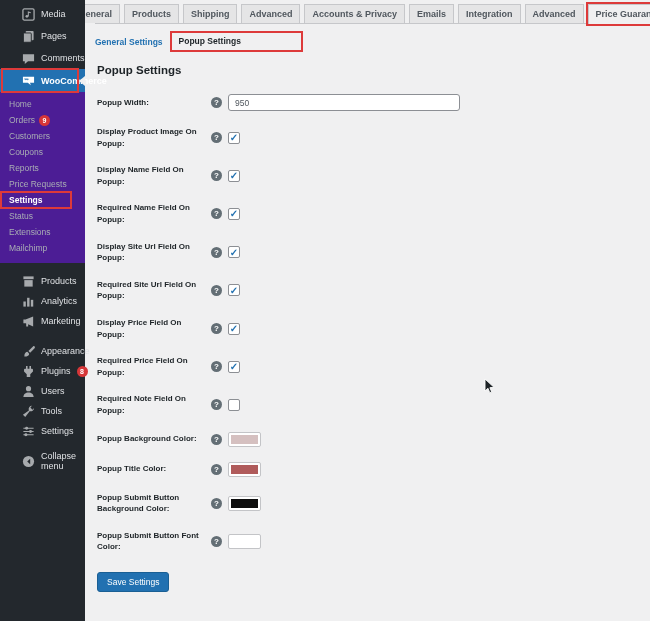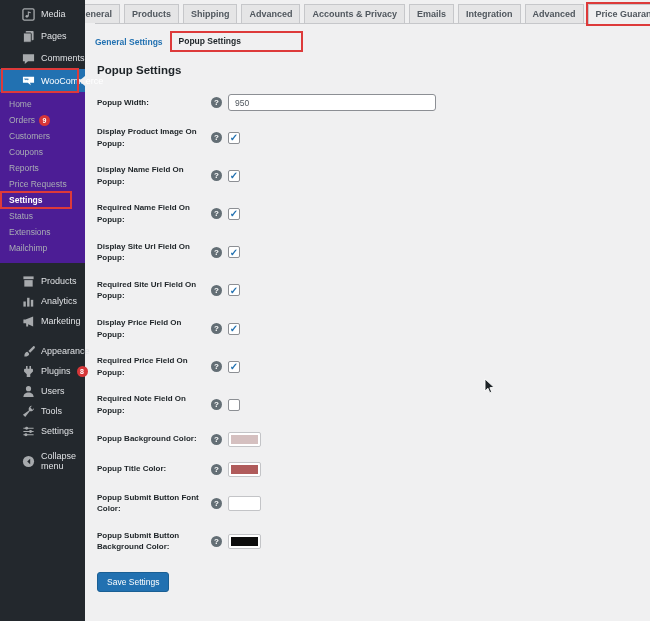--- a/index.html
+++ b/index.html
@@ -5,21 +5,21 @@
   * { margin:0; padding:0; box-sizing:border-box; }
   html,body { width:650px; height:621px; overflow:hidden; }
   body { position:relative; background:#f0f0f1; font-family:"Liberation Sans", sans-serif; }
 
   
   .sidebar { position:absolute; left:0; top:0; bottom:0; width:85px; background:#23282d; padding-top:3px; }
   .mi { height:22px; display:flex; align-items:center; gap:6px; padding-left:22px;
         color:#dfe1e4; font-size:9px; position:relative; cursor:pointer; }
   .ic { width:13px; height:13px; color:#a7aaad; display:flex; align-items:center; flex:none; }
   .ic svg { width:13px; height:13px; }
-  .mi.woo { height:23px; color:#fff; }
+  .mi.woo { height:23px; color:#fff;font-weight:bold; }
   .mi.woo .ic { color:#fff; }
   .cur-arrow { position:absolute; right:0; top:50%; transform:translateY(-50%); width:0; height:0;
         border-top:5px solid transparent; border-bottom:5px solid transparent; border-right:6px solid #f0f0f1; }
   .redbox { position:absolute; left:1px; right:6px; top:-1px; bottom:-1px; border:2px solid #dd3a3a; pointer-events:none; }
   .submenu { background:#4c1d95; padding:4px 0 7px; }
   .smi { position:relative; height:16px; display:flex; align-items:center; gap:4px; padding-left:9px;
          font-size:8.5px; color:#a9aeb4; cursor:pointer; }
   .smi.current { color:#fff; font-weight:bold; }
   .smi .redbox { left:0; right:13px; top:-1px; bottom:-1px; }
   .badge { min-width:11px; height:11px; border-radius:6px; background:#d63638; color:#fff;
@@ -38,21 +38,21 @@
   .sublink { color:#2271b1; font-weight:bold; cursor:pointer; }
   .subtab-annotation { display:inline-block; border:2px solid #dd3a3a; padding:3px 60px 4px 7px; margin-left:7px; }
   .subcurrent { font-weight:bold; color:#1d2327; cursor:pointer; }
   h1.pgtitle { font-size:11.5px; font-weight:bold; color:#1d2327; margin:12px 0 18px 2px; }
 
   .row { display:flex; align-items:center; margin:0 0 15px 2px; }
   .lbl { width:114px; font-size:8px; font-weight:bold; color:#1d2327; line-height:1.45; flex:none; }
   .help { flex:none; width:11px; height:11px; border-radius:50%; background:#636e75; color:#fff;
           font-size:8px; line-height:11px; text-align:center; margin-right:6px; font-weight:bold; }
   .help::before { content:"?"; }
-  .txt { width:208px; height:17px; border:1px solid #8c8f94; border-radius:3px; background:#fff;
+  .txt { width:232px; height:17px; border:1px solid #8c8f94; border-radius:3px; background:#fff;
          font-size:8.5px; color:#50575e; padding:0 6px; font-family:"Liberation Sans", sans-serif; }
   .cb { width:12px; height:12px; border:1px solid #8c8f94; border-radius:2px; background:#fff;
         display:flex; align-items:center; justify-content:center; font-size:10px; color:#2271b1;
         font-weight:bold; cursor:pointer; }
   .cb.checked::before { content:"✓"; }
   .swatch { display:inline-block; border:1px solid #c3c4c7; border-radius:2px; background:#fff; padding:2px; cursor:pointer; }
   .swin { display:block; width:27px; height:9px; }
   .btn { display:inline-block; margin:4px 0 0 2px; background:#2271b1; border:1px solid #1a5f94; border-radius:3px;
          color:#fff; font-size:8.5px; padding:4px 9px; cursor:pointer; font-family:"Liberation Sans", sans-serif; }
   .cursor { position:absolute; left:484px; top:378px; pointer-events:none; }
@@ -312,34 +312,34 @@
 
     <div class="row">
       <span class="lbl">Popup Title Color:</span>
       <span class="help"></span>
       <span class="swatch">
           <span class="swin" style="background-color: rgb(176, 91, 91);"></span>
         </span>
     </div>
 
     <div class="row">
+      <span class="lbl">Popup Submit Button Background Color:</span>
+      <span class="help"></span>
+      <span class="swatch">
+          <span class="swin" style="background-color: rgb(13, 13, 13);"></span>
+        </span>
+    </div>
+
+    <div class="row">
       <span class="lbl">Popup Submit Button Font Color:</span>
       <span class="help"></span>
       <span class="swatch">
           <span class="swin" style="background-color: rgb(255, 255, 255);"></span>
         </span>
     </div>
 
-    <div class="row">
-      <span class="lbl">Popup Submit Button Background Color:</span>
-      <span class="help"></span>
-      <span class="swatch">
-          <span class="swin" style="background-color: rgb(13, 13, 13);"></span>
-        </span>
-    </div>
-
     <button class="btn" style="background-color: rgb(34, 113, 177);">Save Settings</button>
   </div>
 </main>
 
 <svg class="cursor" width="12" height="17" viewBox="0 0 12 17">
   <path d="M1 1v12l3-2.7 1.7 4.4 2-.8-1.8-4.2 4.1-.4z" fill="#1d2327" stroke="#fff" stroke-width="0.9"></path>
 </svg>
 
 </body></html>

